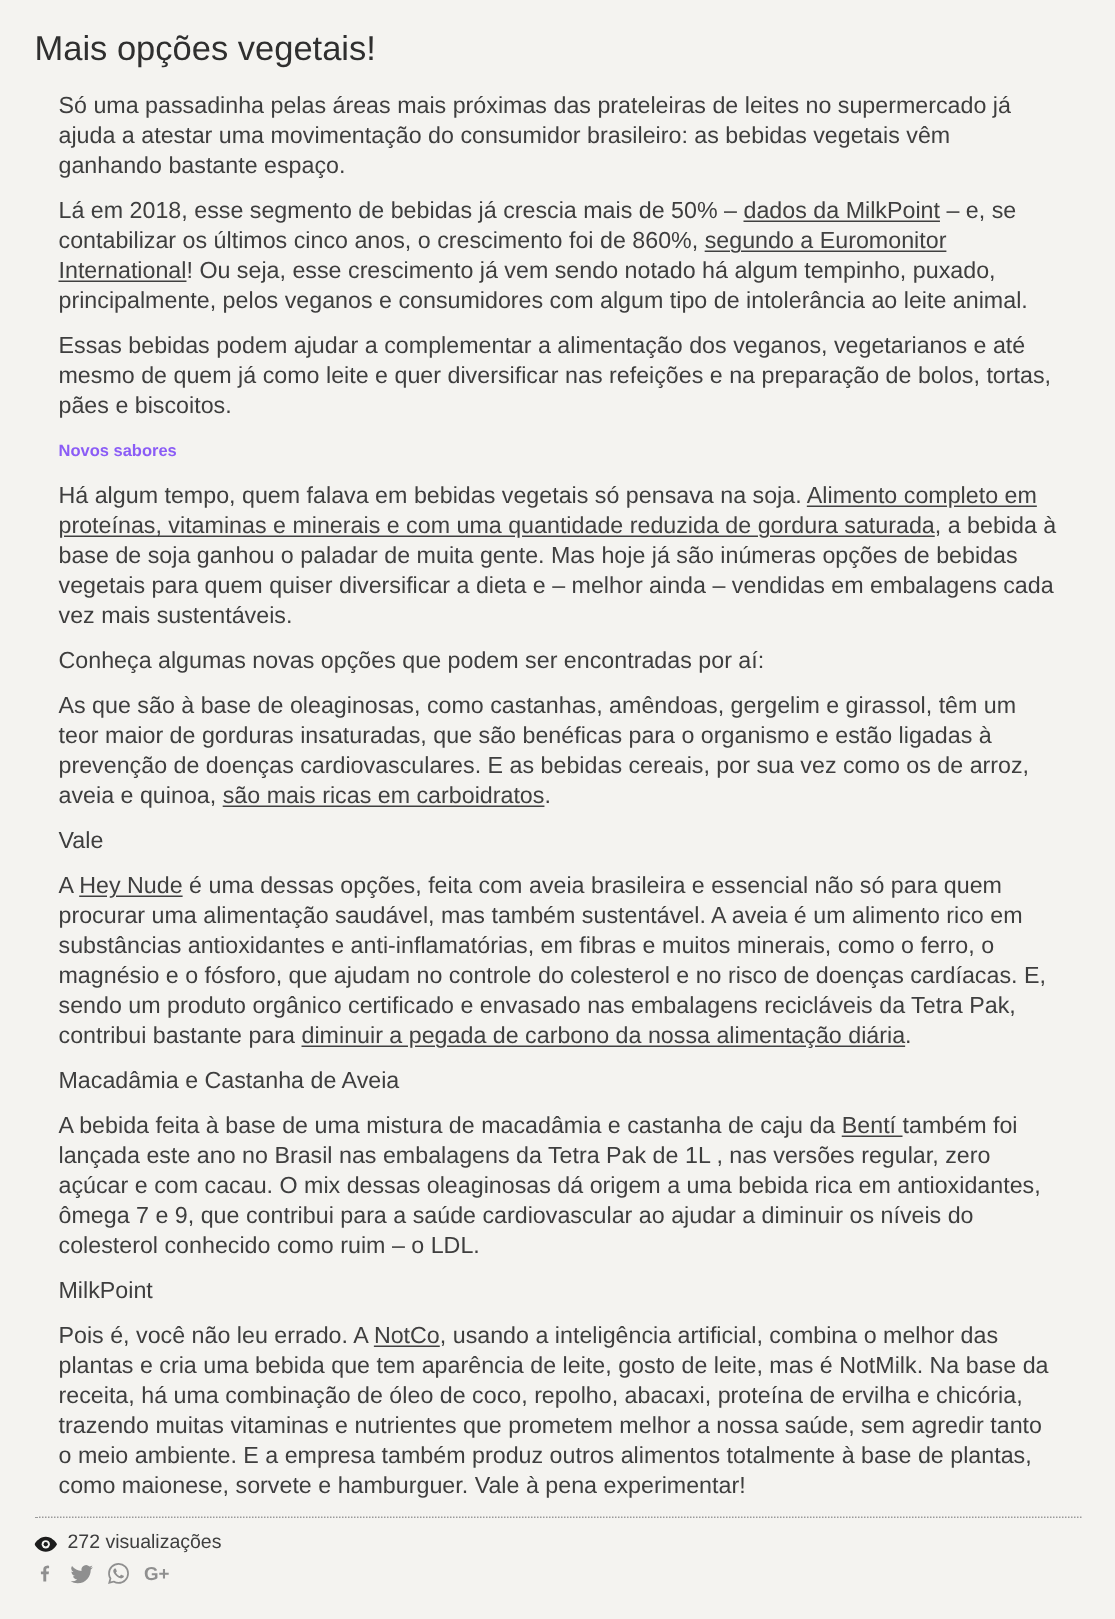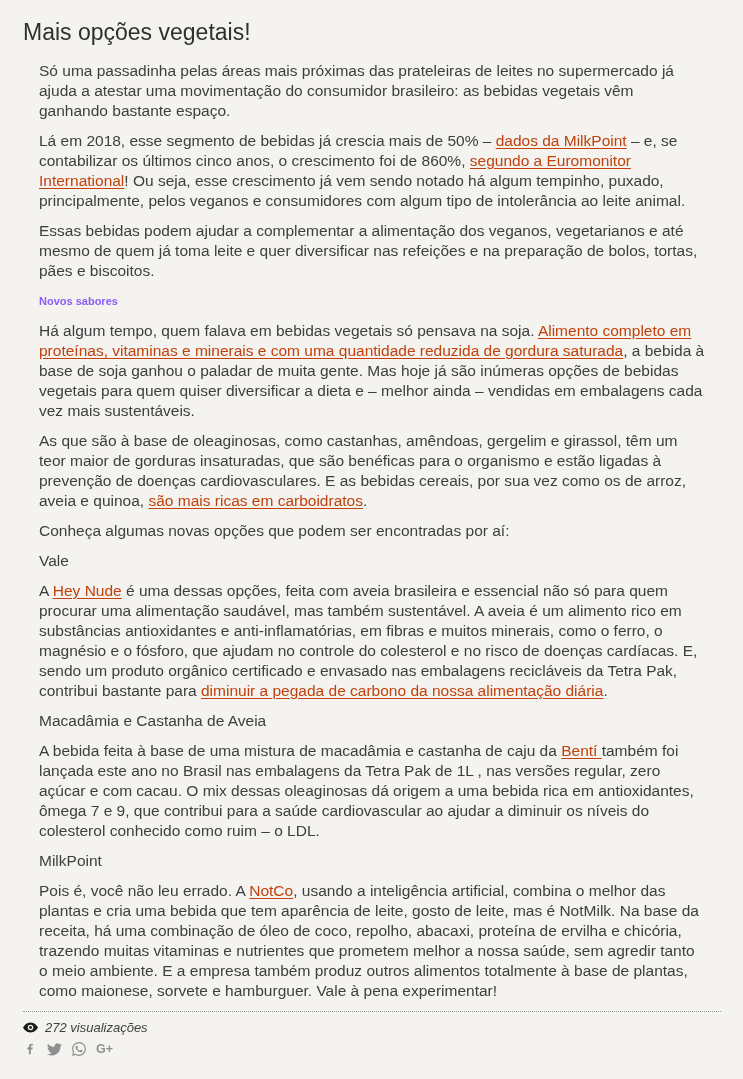--- a/index.html
+++ b/index.html
@@ -20,38 +20,37 @@
     margin: 0 0 15px 0;
     line-height: 28px;
   }
   .blk {
     font-size: 15.5px;
     line-height: 20px;
     margin: 10px 16px;
   }
   h2.blk { font-weight: 700; font-size: 11px; color: #8b5cf6; }
   a.inline-link {
-    color: #c2410c;
+    color: #404040;
     text-decoration: underline;
     text-underline-offset: 2px;
     cursor: pointer;
   }
   .divider {
     border-top: 1px dotted #9a9a9a;
     margin-top: 9px;
     width: 698px;
   }
   .views-row {
     display: flex;
-    align-items: center;
+    align-items: flex-end;
     gap: 7px;
     margin-top: 8px;
     font-size: 13px;
     color: #3e3e3e;
-    font-style: italic;
   }
   .eye { display: inline-flex; align-items: center; }
   .social-row {
     display: flex;
     align-items: center;
     gap: 10px;
     margin-top: 6px;
     height: 16px;
   }
   .sicon {
@@ -71,25 +70,25 @@
 </head>
 <body>
 
 <div class="page">
 
   <h1 class="title">Mais opções vegetais!</h1>
 
   <div>
       <p class="blk">Só uma passadinha pelas áreas mais próximas das prateleiras de leites no supermercado já ajuda a atestar uma movimentação do consumidor brasileiro: as bebidas vegetais vêm ganhando bastante espaço.</p>
       <p class="blk">Lá em 2018, esse segmento de bebidas já crescia mais de 50% – <a class="inline-link" href="#">dados da MilkPoint</a> – e, se contabilizar os últimos cinco anos, o crescimento foi de 860%, <a class="inline-link" href="#">segundo a Euromonitor International</a>! Ou seja, esse crescimento já vem sendo notado há algum tempinho, puxado, principalmente, pelos veganos e consumidores com algum tipo de intolerância ao leite animal.</p>
-      <p class="blk">Essas bebidas podem ajudar a complementar a alimentação dos veganos, vegetarianos e até mesmo de quem já toma leite e quer diversificar nas refeições e na preparação de bolos, tortas, pães e biscoitos.</p>
+      <p class="blk">Essas bebidas podem ajudar a complementar a alimentação dos veganos, vegetarianos e até mesmo de quem já como leite e quer diversificar nas refeições e na preparação de bolos, tortas, pães e biscoitos.</p>
       <h2 class="blk">Novos sabores</h2>
       <p class="blk">Há algum tempo, quem falava em bebidas vegetais só pensava na soja. <a class="inline-link" href="#">Alimento completo em proteínas, vitaminas e minerais e com uma quantidade reduzida de gordura saturada</a>, a bebida à base de soja ganhou o paladar de muita gente. Mas hoje já são inúmeras opções de bebidas vegetais para quem quiser diversificar a dieta e – melhor ainda – vendidas em embalagens cada vez mais sustentáveis.</p>
+      <p class="blk">Conheça algumas novas opções que podem ser encontradas por aí:</p>
       <p class="blk">As que são à base de oleaginosas, como castanhas, amêndoas, gergelim e girassol, têm um teor maior de gorduras insaturadas, que são benéficas para o organismo e estão ligadas à prevenção de doenças cardiovasculares. E as bebidas cereais, por sua vez como os de arroz, aveia e quinoa, <a class="inline-link" href="#">são mais ricas em carboidratos</a>.</p>
-      <p class="blk">Conheça algumas novas opções que podem ser encontradas por aí:</p>
       <p class="blk">Vale</p>
       <p class="blk">A <a class="inline-link" href="#">Hey Nude</a> é uma dessas opções, feita com aveia brasileira e essencial não só para quem procurar uma alimentação saudável, mas também sustentável. A aveia é um alimento rico em substâncias antioxidantes e anti-inflamatórias, em fibras e muitos minerais, como o ferro, o magnésio e o fósforo, que ajudam no controle do colesterol e no risco de doenças cardíacas. E, sendo um produto orgânico certificado e envasado nas embalagens recicláveis da Tetra Pak, contribui bastante para <a class="inline-link" href="#">diminuir a pegada de carbono da nossa alimentação diária</a>.</p>
       <p class="blk">Macadâmia e Castanha de Aveia</p>
       <p class="blk">A bebida feita à base de uma mistura de macadâmia e castanha de caju da <a class="inline-link" href="#">Bentí </a> também foi lançada este ano no Brasil nas embalagens da Tetra Pak de 1L , nas versões regular, zero açúcar e com cacau. O mix dessas oleaginosas dá origem a uma bebida rica em antioxidantes, ômega 7 e 9, que contribui para a saúde cardiovascular ao ajudar a diminuir os níveis do colesterol conhecido como ruim – o LDL.</p>
       <p class="blk">MilkPoint</p>
       <p class="blk">Pois é, você não leu errado. A <a class="inline-link" href="#">NotCo</a>, usando a inteligência artificial, combina o melhor das plantas e cria uma bebida que tem aparência de leite, gosto de leite, mas é NotMilk. Na base da receita, há uma combinação de óleo de coco, repolho, abacaxi, proteína de ervilha e chicória, trazendo muitas vitaminas e nutrientes que prometem melhor a nossa saúde, sem agredir tanto o meio ambiente. E a empresa também produz outros alimentos totalmente à base de plantas, como maionese, sorvete e hamburguer. Vale à pena experimentar!</p>
     </div>
 
   <div class="divider"></div>
 

